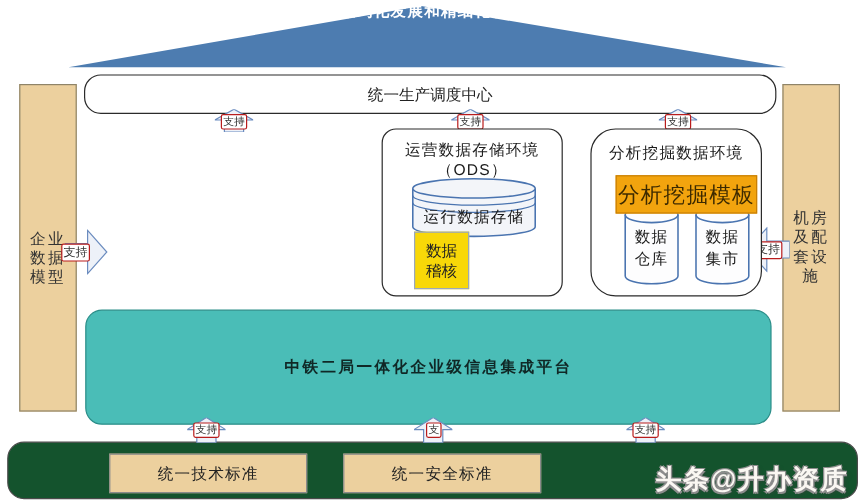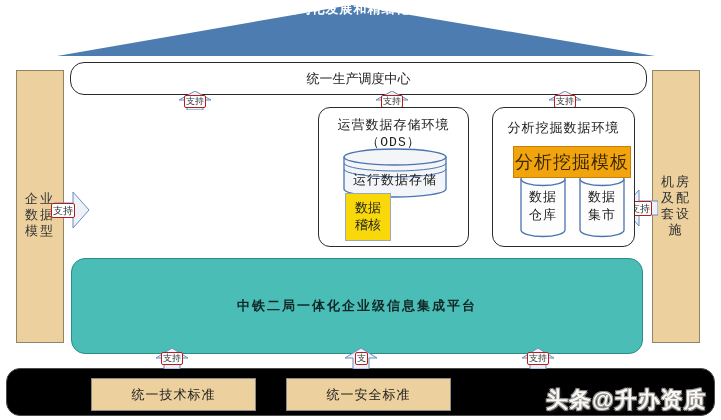--- a/index.html
+++ b/index.html
@@ -1,21 +1,21 @@
 <!DOCTYPE html>
 <html><head>
 <meta charset="utf-8">
 <style>
   html,body{margin:0;padding:0;background:#fff;}
   #canvas{
     position:relative;width:721px;height:420px;background:#fff;overflow:hidden;
     font-family:"Liberation Sans","DejaVu Sans",sans-serif;color:#222;
   }
   .abs{position:absolute;}
-  .ctr{display:flex;align-items:center;justify-content:center;text-align:center;font-family:Liberation Mono, monospace;}
+  .ctr{display:flex;align-items:center;justify-content:center;text-align:center;}
 
   
   .roof-text{color:#fff;font-weight:bold;font-size:13px;letter-spacing:1px;}
 
   
   .dispatch{background:#fff;border:1.3px solid #2b2b2b;border-radius:14px;font-size:13px;}
 
   
   .secbox{background:#fff;border:1.3px solid #2b2b2b;border-radius:12px;}
   .sectitle{font-size:13px;color:#1a1a1a;letter-spacing:1px;}
@@ -30,21 +30,21 @@
   .orangebox{background:#f2a40e;border:1.2px solid #c87f06;font-size:18px;color:#3d2a00;letter-spacing:1px;}
 
   
   .sidebar{background:#ecd09e;border:1px solid #8f8468;font-size:13px;line-height:16px;color:#333;letter-spacing:2px;}
 
   
   .platform{background:#4abdb7;border:1.6px solid #2a8d88;border-radius:14px;
             font-size:13px;font-weight:bold;color:#102826;letter-spacing:2px;}
 
   
-  .graybar{background:#000000;border:1.5px solid #4a4a4a;border-radius:14px;}
+  .graybar{background:#14532d;border:1.5px solid #4a4a4a;border-radius:14px;}
   .tanbox{background:#ecd09e;border:1px solid #8a8a8a;font-size:13px;color:#222;letter-spacing:1px;}
 
   
   .alabel{position:absolute;font-size:9px;color:#333;background:#fff;
           border:1px solid #b91c1c;border-radius:2px;padding:0 1px;line-height:11px;white-space:nowrap;}
   .alabel-v{font-size:10px;line-height:13px;}
 
   
   .cyltext{font-size:13px;color:#1a1a1a;line-height:18px;letter-spacing:1px;}
 
@@ -125,21 +125,21 @@
     <div class="abs ctr cyltext" style="left:24px;top:64px;width:104px;height:18px;">运行数据存储</div>
 
     <div class="abs ctr yellowbox" style="left:26px;top:85px;width:44px;height:46px;">
       <div>
         <div>数据</div>
         <div>稽核</div>
       </div>
     </div>
   </div>
 
-  <div class="abs secbox" style="left:492px;top:107px;width:141px;height:138px;">
+  <div class="abs secbox" style="left:492px;top:107px;width:141px;height:138px;border-radius:21px;">
     <div class="ctr sectitle" style="height:30px;margin-top:5px;">分析挖掘数据环境</div>
 
     <svg class="abs" style="left:27px;top:63px;" width="46" height="68">
       <path d="M1,8 V59 a22,6.5 0 0 0 44,0 V8" fill="#fdfdfe" stroke="#4a74b0" stroke-width="1.3"></path>
       <ellipse cx="23" cy="8" rx="22" ry="6.5" fill="#fdfdfe" stroke="#4a74b0" stroke-width="1.3"></ellipse>
     </svg>
     <div class="abs ctr cyltext" style="left:27px;top:80px;width:46px;height:38px;">
       <div>
         <div>数据</div>
         <div>仓库</div>

